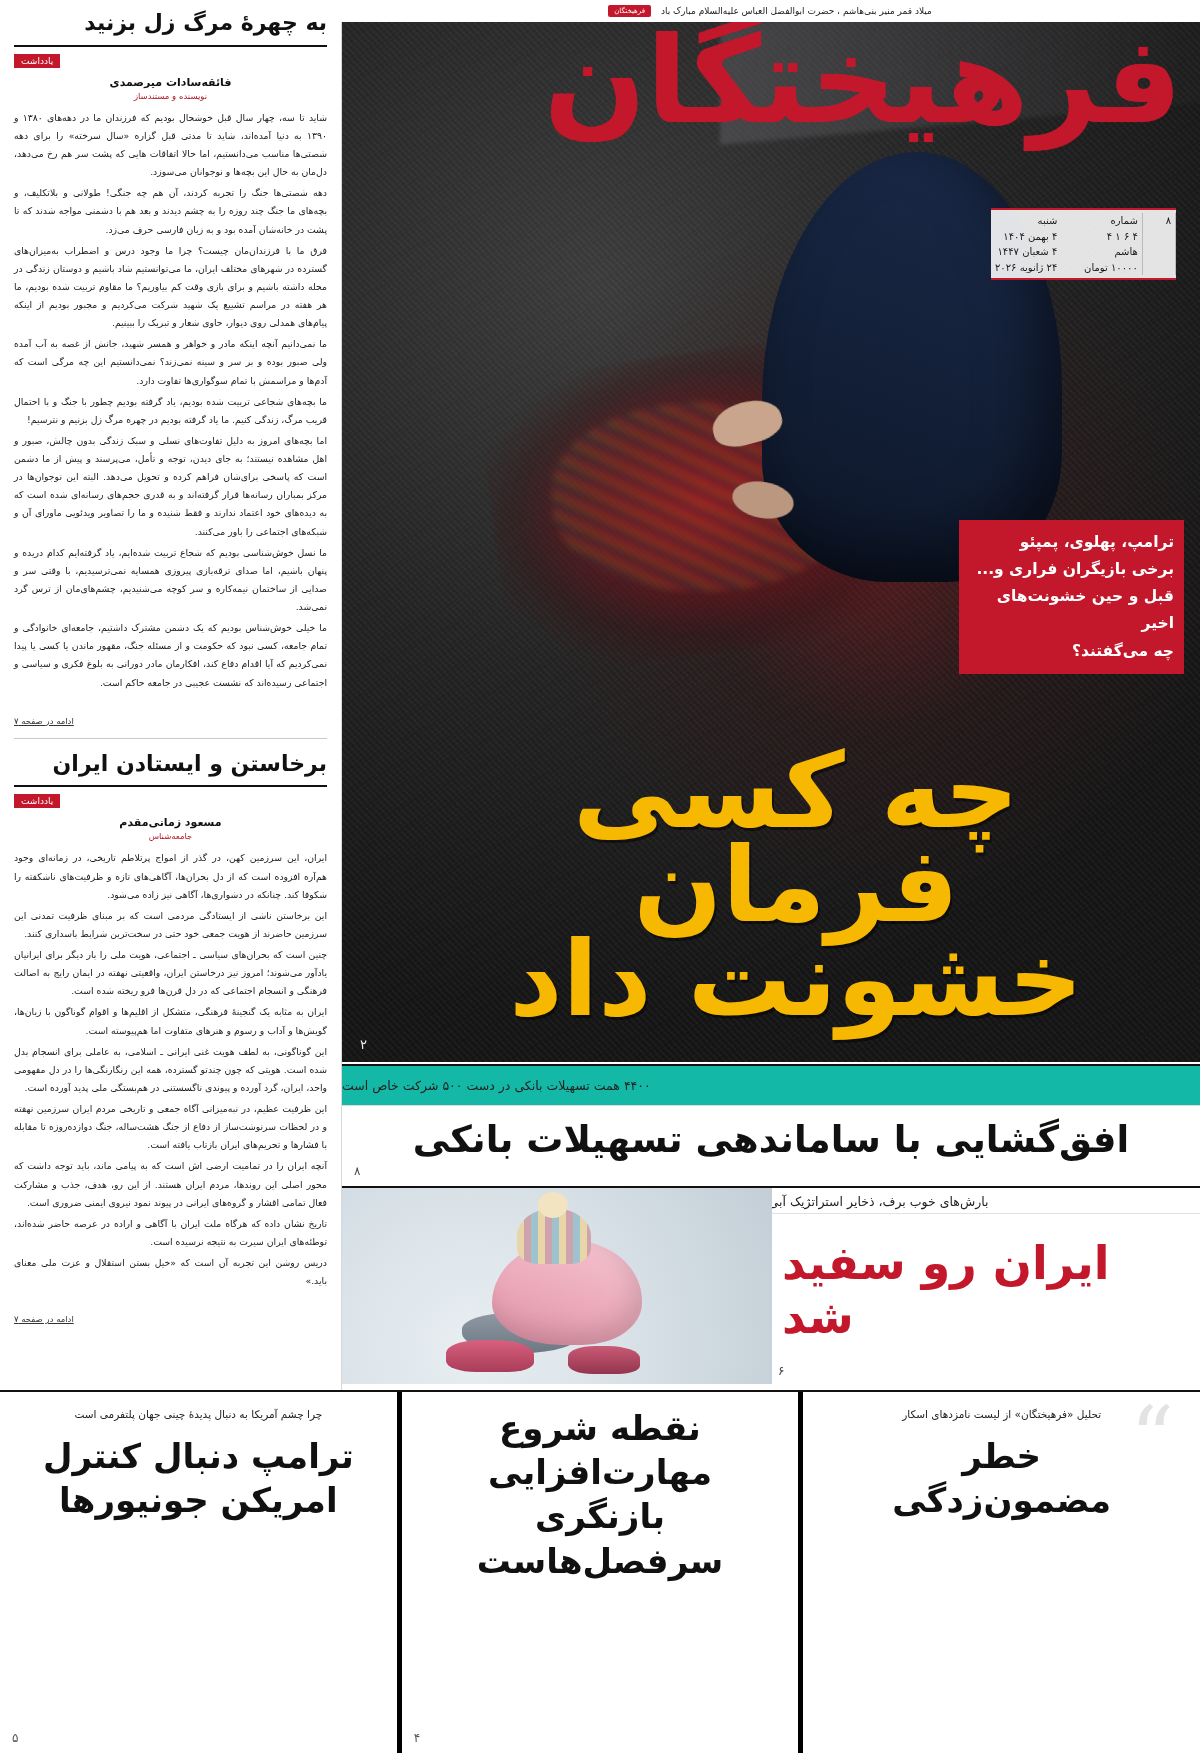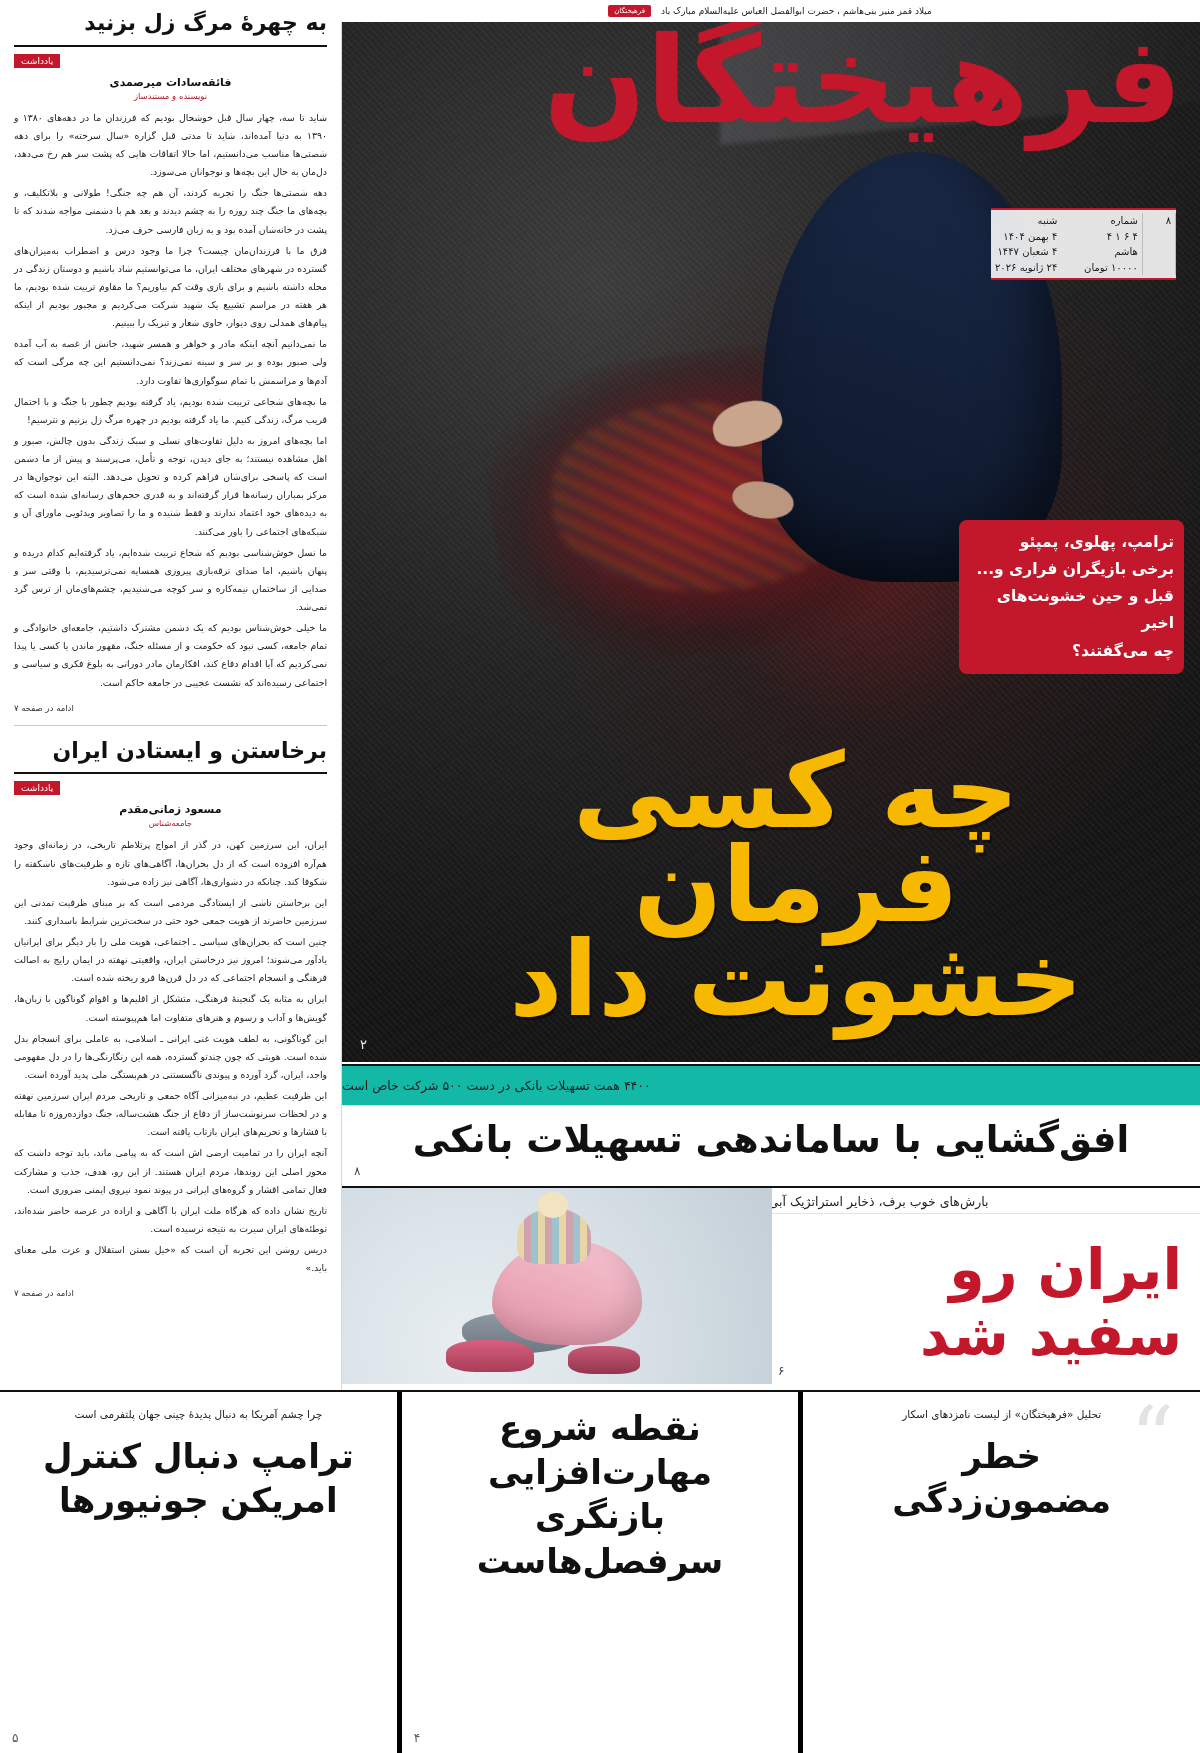--- a/index.html
+++ b/index.html
@@ -54,21 +54,21 @@
     float: left;
   }
   .byline { clear: both; text-align: center; font-size: 11px; font-weight: bold; color: #111; margin-bottom: 2px; }
   .byrole { text-align: center; font-size: 8.5px; color: #b01a2b; margin-bottom: 8px; }
   .body-text {
     font-size: 9.3px; line-height: 1.95; color: #1b1b1b;
     text-align: justify;
     column-count: 1;
   }
   .body-text p { margin-bottom: 3px; }
-  .cont-note { text-align: left; font-size: 8.5px; color: #333; margin-top: 8px; }
+  .cont-note { text-align: left; font-size: 8.5px; color: #333; margin-top: 21px; text-decoration: underline; }
   .sep-thin { height: 1px; background: #c9c9c9; margin: 12px 0 10px; }
 
   
   .masthead {
     position: absolute; top: 18px; right: 0;
     width: 858px; height: 280px;
     z-index: 4;
     background: transparent;
   }
   .logo {
@@ -275,22 +275,22 @@
   }
   .snow-photo .boot2 {
     position: absolute; left: 226px; top: 158px;
     width: 72px; height: 28px;
     background: linear-gradient(180deg, #c95a76, #93354e);
     border-radius: 38% 44% 30% 34%;
   }
   .band-snow .snow-title {
     position: absolute; right: 18px; top: 48px;
     width: 400px;
-    text-align: right;
-    font-size: 57px; font-weight: bold; color: #c3182b;
+    text-align: left;
+    font-size: 46px; font-weight: bold; color: #c3182b;
     letter-spacing: -2px;
   }
   .band-snow .pagenum {
     position: absolute; left: 436px; bottom: 6px;
     font-size: 12px; color: #444;
   }
 
   
   .bottom {
     position: absolute; top: 1390px; right: 0; left: 0;
@@ -348,21 +348,21 @@
     </div>
 
     <div class="hero-headline">
       <span class="l1">چه کسی</span>
       <span class="l2">فرمان</span>
       <span class="l3">خشونت داد</span>
     </div>
     <div class="hero-pagenum">۲</div>
   </div>
 
-  <div class="overlay-box" style="white-space: pre-line; border-radius: 8px;">ترامپ، پهلوی، پمپئو
+  <div class="overlay-box" style="white-space: pre-line;">ترامپ، پهلوی، پمپئو
 برخی بازیگران فراری و...
 قبل و حین خشونت‌های اخیر
 چه می‌گفتند؟</div>
 
   <div class="masthead">
     <div class="logo">فرهیختگان</div>
     <div class="infobar">
       <div class="cell">
         <div>شنبه</div>
         <div>۴ بهمن ۱۴۰۴</div>

